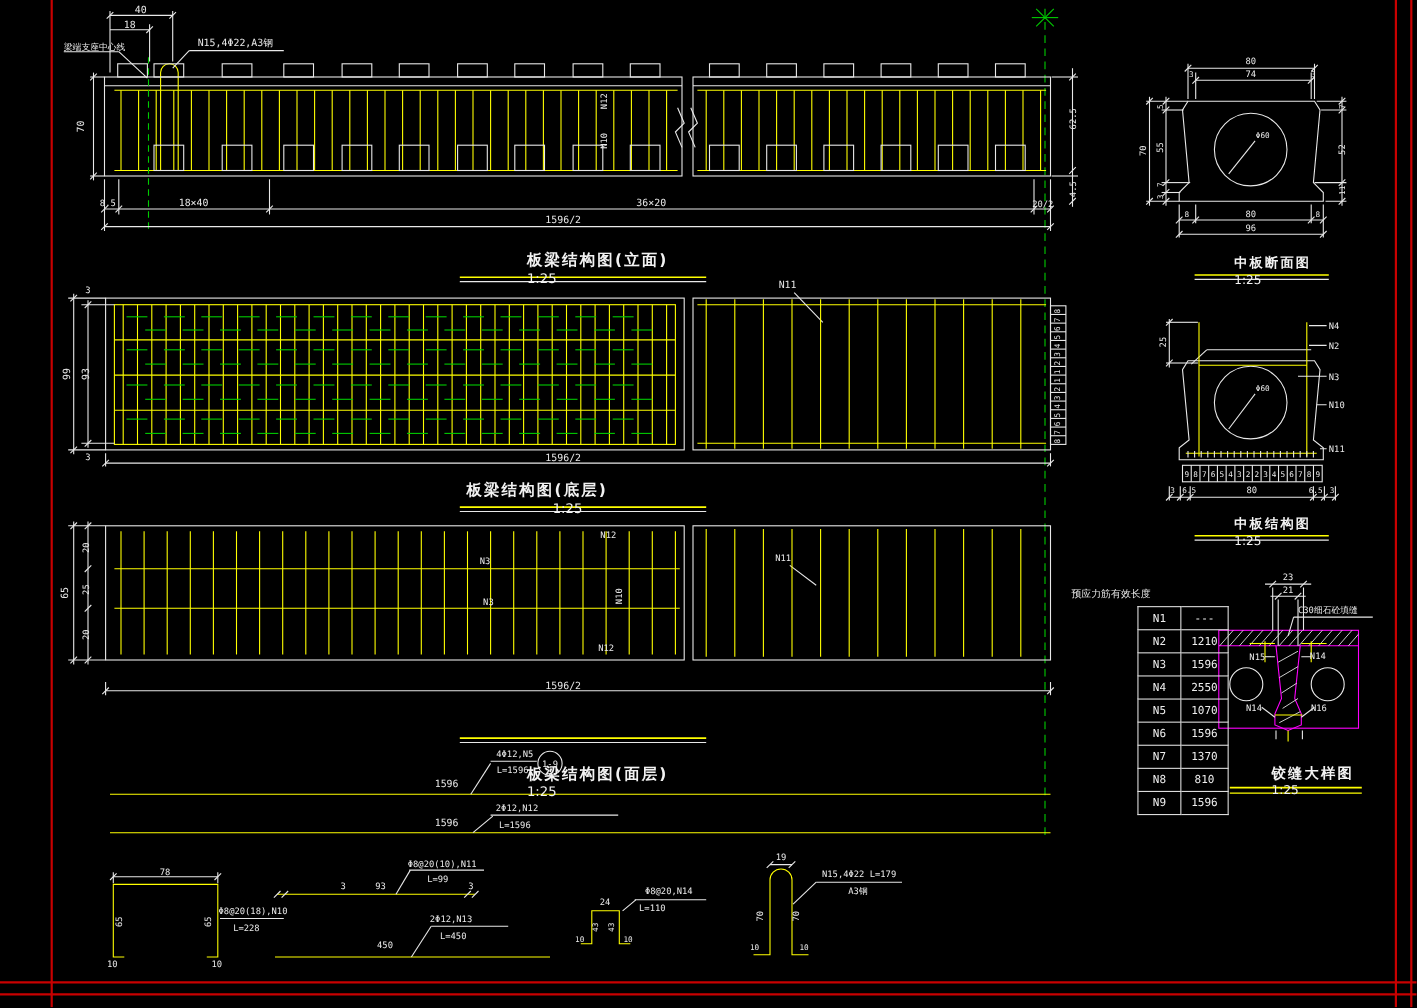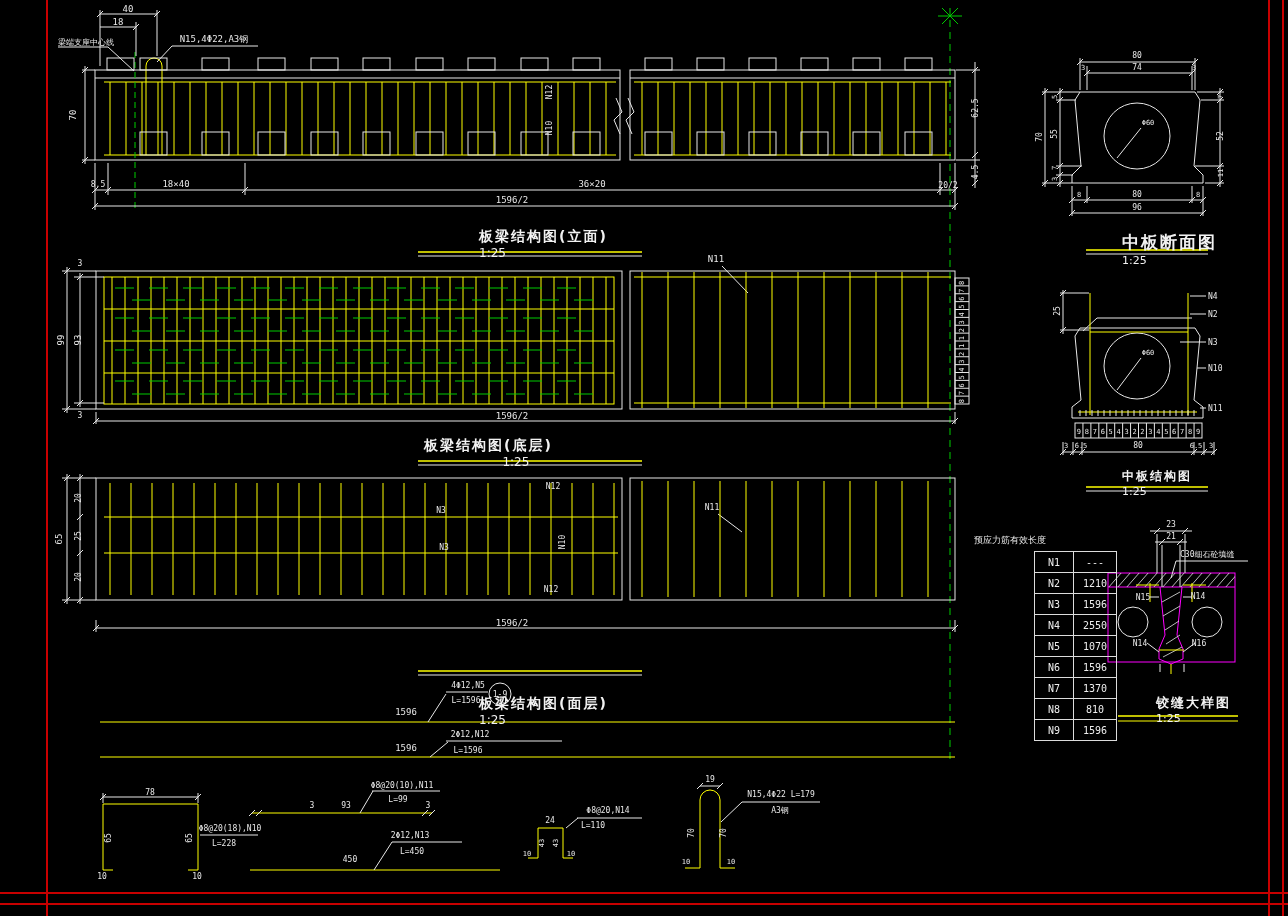--- a/index.html
+++ b/index.html
@@ -848,21 +848,21 @@
 </div>
 <div class="vtitle" style="left:424px;top:437px;align-items:center;">
   <span class="t" style="font-size:14px;">板梁结构图(底层)</span>
   <span class="sc" style="font-size:12px;margin-left:55px;">1:25</span>
 </div>
 <div class="vtitle" style="left:424px;top:647px;">
   <span class="t" style="font-size:14px;margin-top:48px;">板梁结构图(面层)</span>
   <span class="sc" style="font-size:12px;margin-left:55px;">1:25</span>
 </div>
 <div class="vtitle" style="left:1092px;top:231px;">
-  <span class="t" style="font-size:17px;">中板断面图</span>
+  <span class="t" style="font-size:12px;">中板断面图</span>
   <span class="sc" style="font-size:11px;margin-left:30px;">1:25</span>
 </div>
 <div class="vtitle" style="left:1092px;top:468px;">
   <span class="t" style="font-size:12px;">中板结构图</span>
   <span class="sc" style="font-size:11px;margin-left:30px;">1:25</span>
 </div>
 <div class="vtitle" style="left:1122px;top:694px;">
   <span class="t" style="font-size:13px;">铰缝大样图</span>
   <span class="sc" style="font-size:11px;margin-left:34px;">1:25</span>
 </div>

